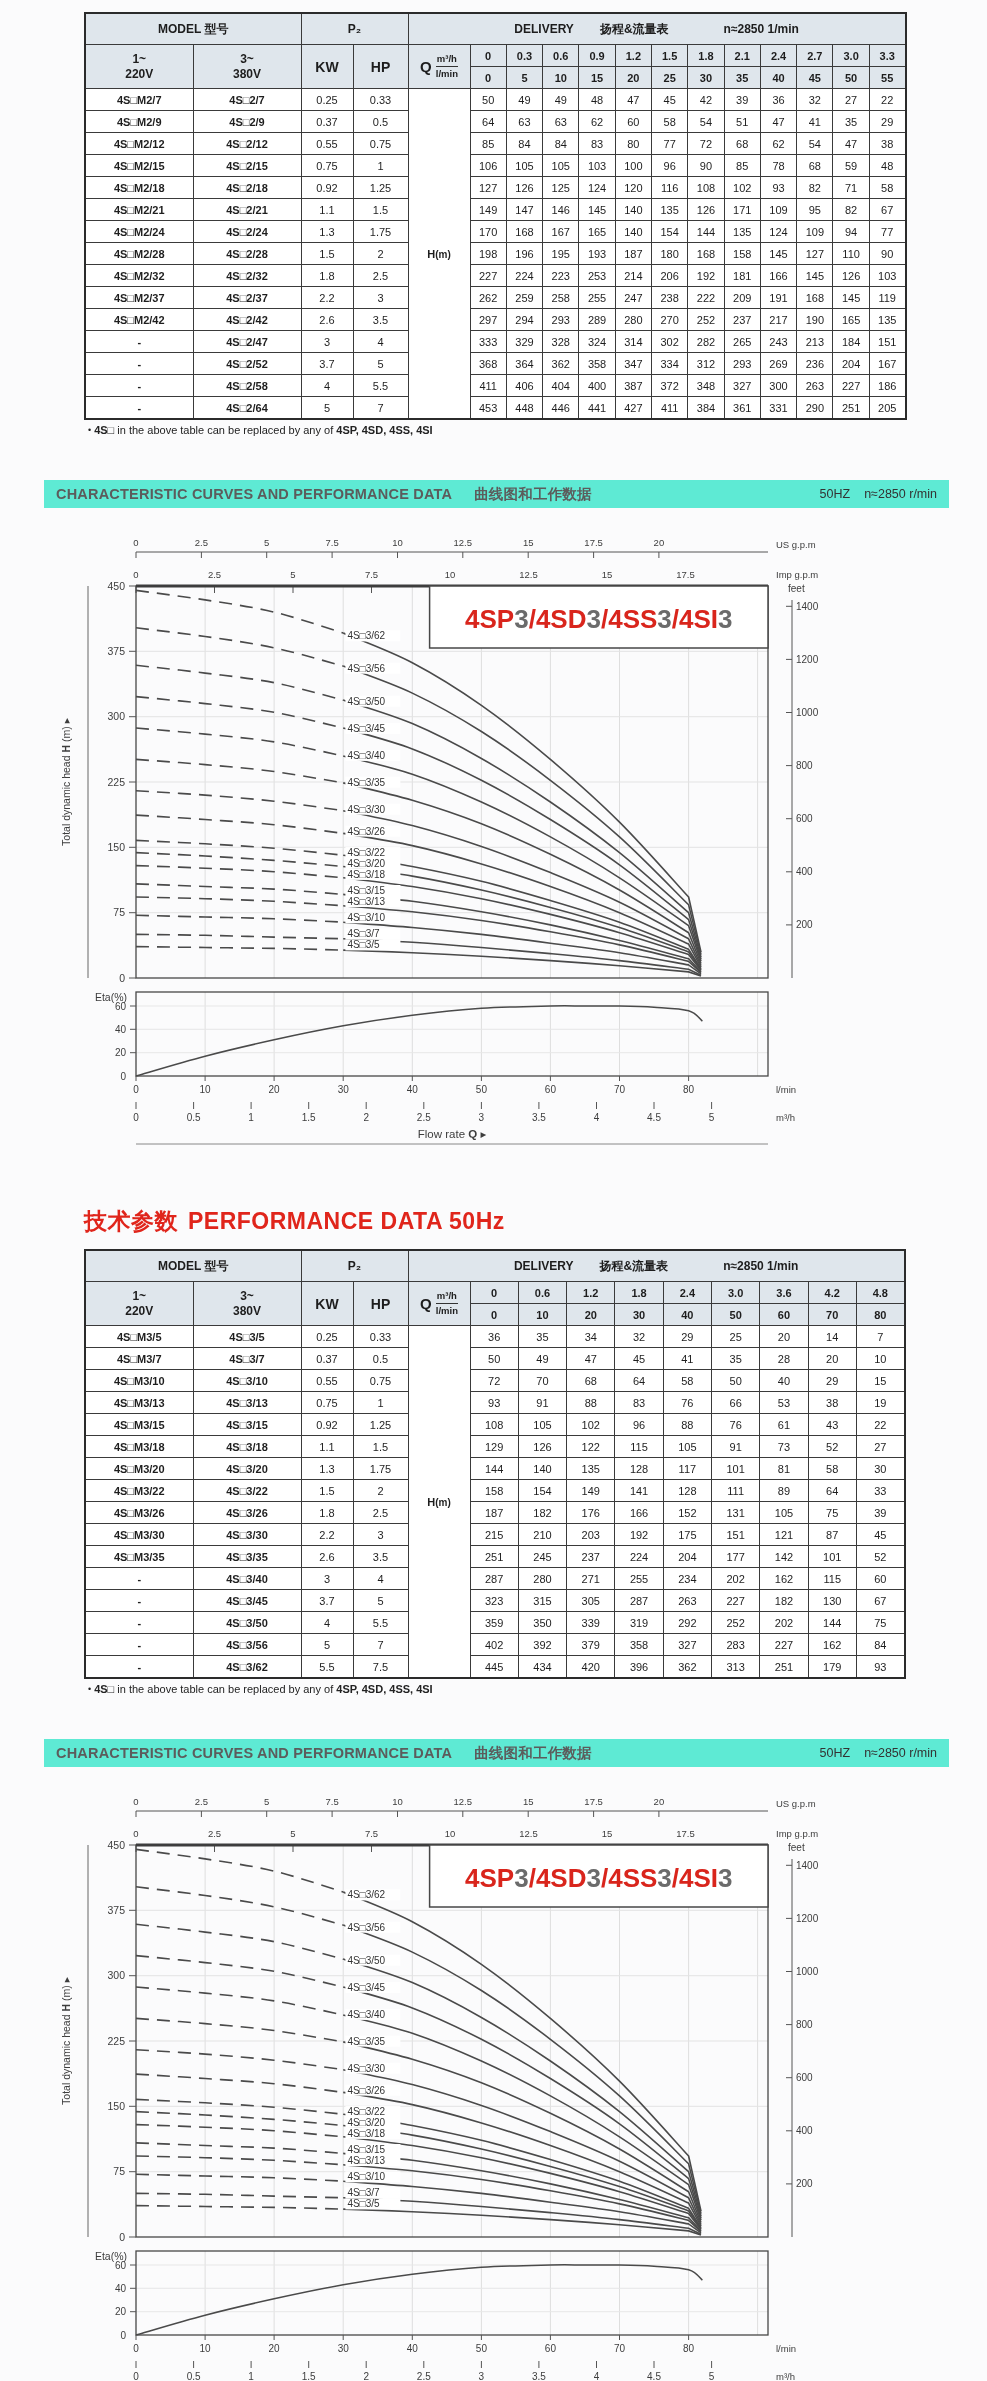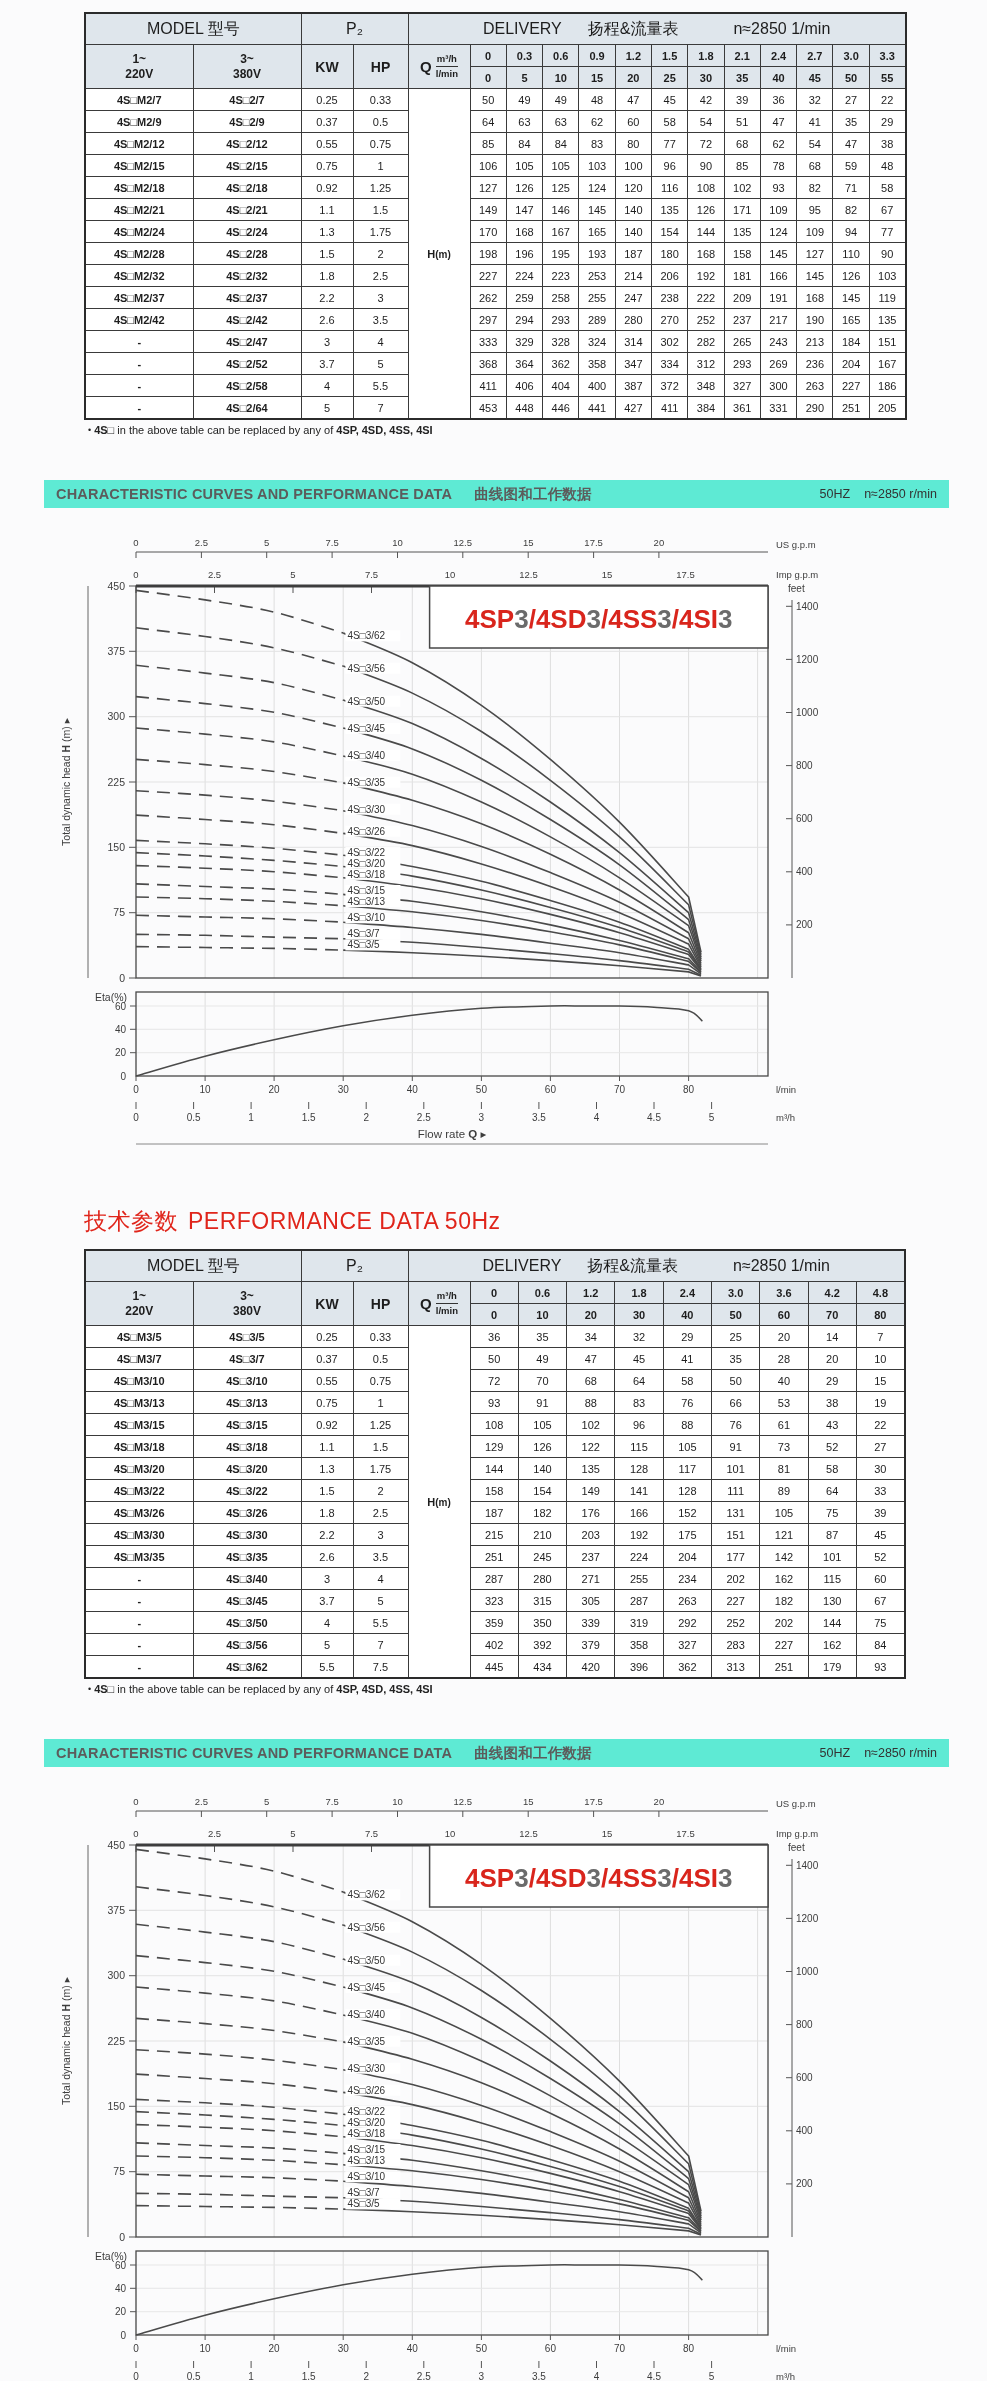--- a/index.html
+++ b/index.html
@@ -4,21 +4,21 @@
 <style>
   html,body{margin:0;padding:0;background:#fbfbfc;}
   body{font-family:"Liberation Sans", sans-serif; color:#222;}
   .page{width:987px; position:relative; background:#fbfbfc; overflow:hidden;}
 
   
   table.spec{border-collapse:collapse; table-layout:fixed; width:820px; margin:12px 0 4px 84px;
              border:2px solid #2b2b2b; background:#fff;}
   table.spec th, table.spec td{border:1px solid #3a3a3a; text-align:center; padding:0; overflow:hidden; white-space:nowrap;}
   table.spec thead th{background:#dfe6ec; color:#1d1d1d;}
-  .h1{font-size:16px; font-weight:normal; height:30px;}
+  .h1{font-size:12px; font-weight:bold; height:30px;}
   .h1 .dlv-cn{margin-left:26px;}
   .h1 .dlv-n{margin-left:55px;}
   .h2{font-size:12px; font-weight:bold; line-height:1.25;}
   .h2kw{font-size:14px; font-weight:bold;}
   .qcell{padding:0 2px;}
   .qwrap{display:flex; align-items:center; justify-content:center; gap:4px;}
   .qb{font-size:15px; font-weight:bold;}
   .qunits{display:flex; flex-direction:column; font-size:9.5px; font-weight:bold; line-height:1.5;}
   .qunits .qdiv{border-top:1px solid #333; width:100%; height:0;}
   .qv{font-size:11px; font-weight:bold; height:21px;}
@@ -33,21 +33,21 @@
 
   
   .section-bar{width:881px; margin:44px 0 0 44px; background:#5eead4; height:28px;
                display:flex; align-items:center; justify-content:space-between; padding:0 12px;}
   .sb-left{font-size:14.5px; font-weight:bold; color:#5c5c5c; letter-spacing:.2px;}
   .sb-left .sb-cn{margin-left:22px;}
   .sb-right{font-size:12.5px; font-weight:normal; color:#333;}
   .sb-right .sb-speed{margin-left:14px;}
 
   
-  .perf-heading{margin:30px 0 4px 84px; font-size:23px; font-weight:normal; color:#e0251b; letter-spacing:.5px;}
+  .perf-heading{margin:30px 0 4px 84px; font-size:23px; font-weight:bold; color:#e0251b; letter-spacing:.5px;}
   .perf-heading .ph-en{margin-left:10px;}
 
   
   .chart-wrap{margin:18px 0 0 36px;}
   .chart-wrap svg{display:block;}
 </style>
 </head>
 <body>
 
 <div class="page">

